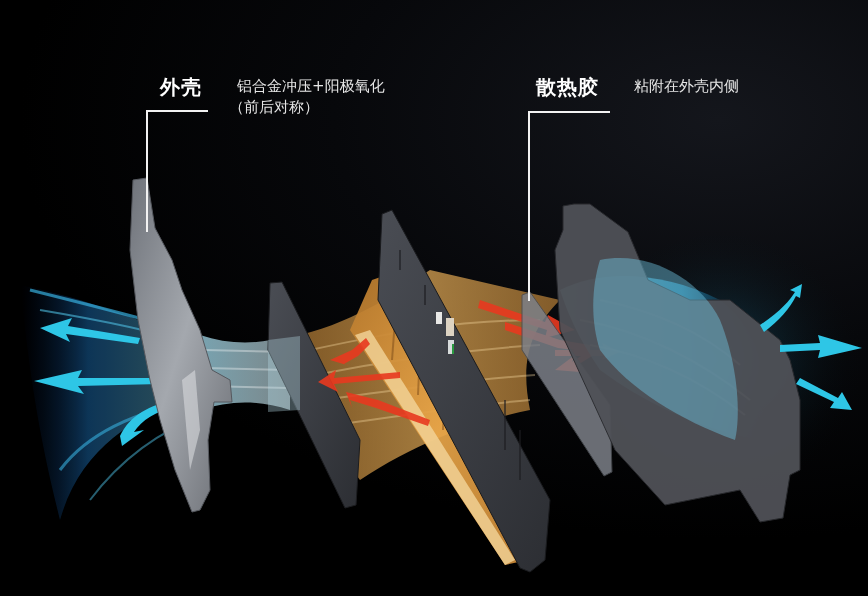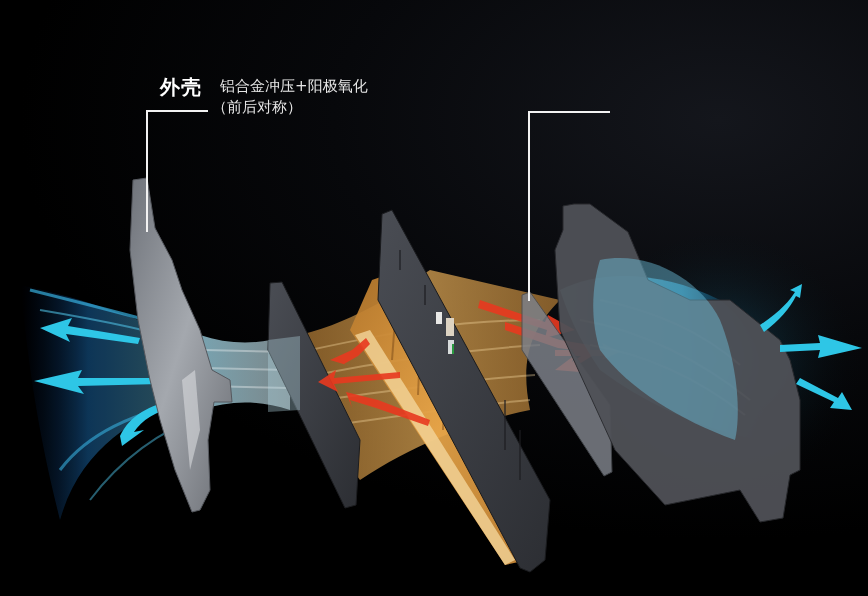--- a/index.html
+++ b/index.html
@@ -8,21 +8,21 @@
     background: #000;
     font-family: "DejaVu Sans", "Liberation Sans", sans-serif;
   }
   .stage {
     position: relative; width: 868px; height: 596px; overflow: hidden;
     background: radial-gradient(ellipse 700px 420px at 720px 120px, #14161c 0%, #07080b 55%, #000 100%);
   }
   .art { position: absolute; left: 0; top: 0; }
   .label { position: absolute; color: #fff; white-space: nowrap; }
   .label .title { font-size: 20px; font-weight: bold; letter-spacing: 1px; display: inline-block; vertical-align: top; text-align: center; }
-  .label .desc { font-size: 15px; color: #e6e6e6; display: inline-block; vertical-align: top; line-height: 21px; margin-left: 13px; padding-top: 2px; }
+  .label .desc { font-size: 15px; color: #e6e6e6; display: inline-block; vertical-align: top; line-height: 21px; margin-left: 30px; padding-top: 2px; }
   .leader-h, .leader-v { position: absolute; background: #f2f2f2; }
 </style>
 </head>
 <body>
 
 <div class="stage">
 
   <svg class="art" width="868" height="596" viewBox="0 0 868 596">
     <defs>
       <linearGradient id="coolL" x1="0" y1="0" x2="1" y2="0">
@@ -159,13 +159,17 @@
   <div class="leader-v" style="left:528px; top:111px; width:2px; height:190px;"></div>
 
   <div class="label" style="left:160px; top:74px;">
     <span class="title">外壳</span>
     <span class="desc">
       <span>铝合金冲压+阳极氧化</span><br>
       <span style="margin-left:-8px;font-family:Liberation Serif, serif;">（前后对称）</span>
     </span>
   </div>
 
+  <div class="label" style="left:536px; top:74px;">
+    <span class="title">散热胶</span>
+    <span class="desc">粘附在外壳内侧</span>
+  </div>
 </div>
 
 </body></html>

